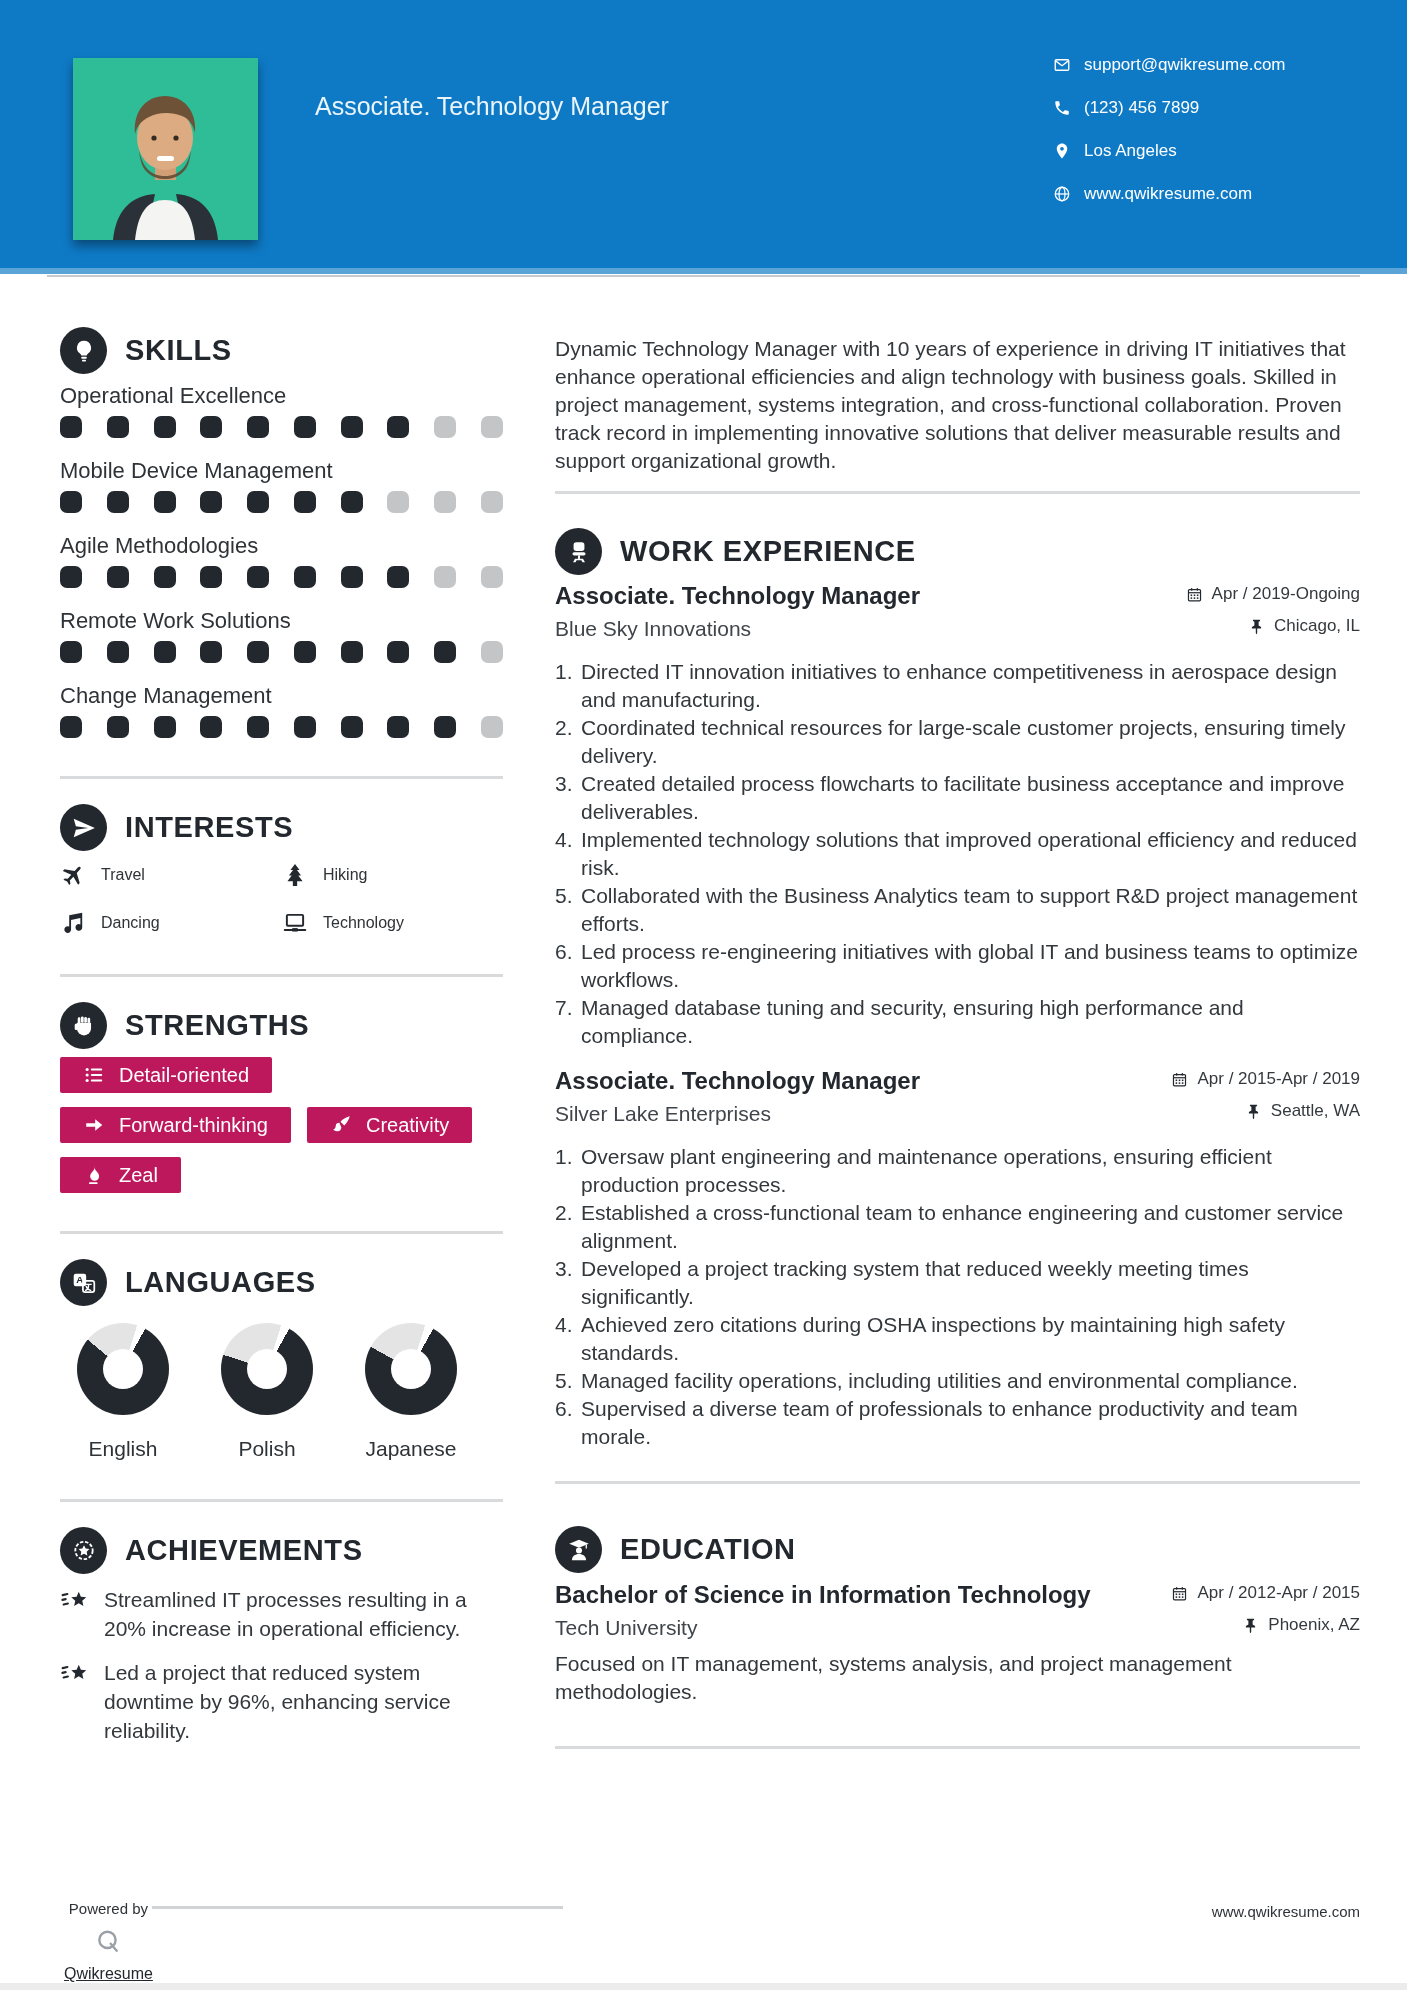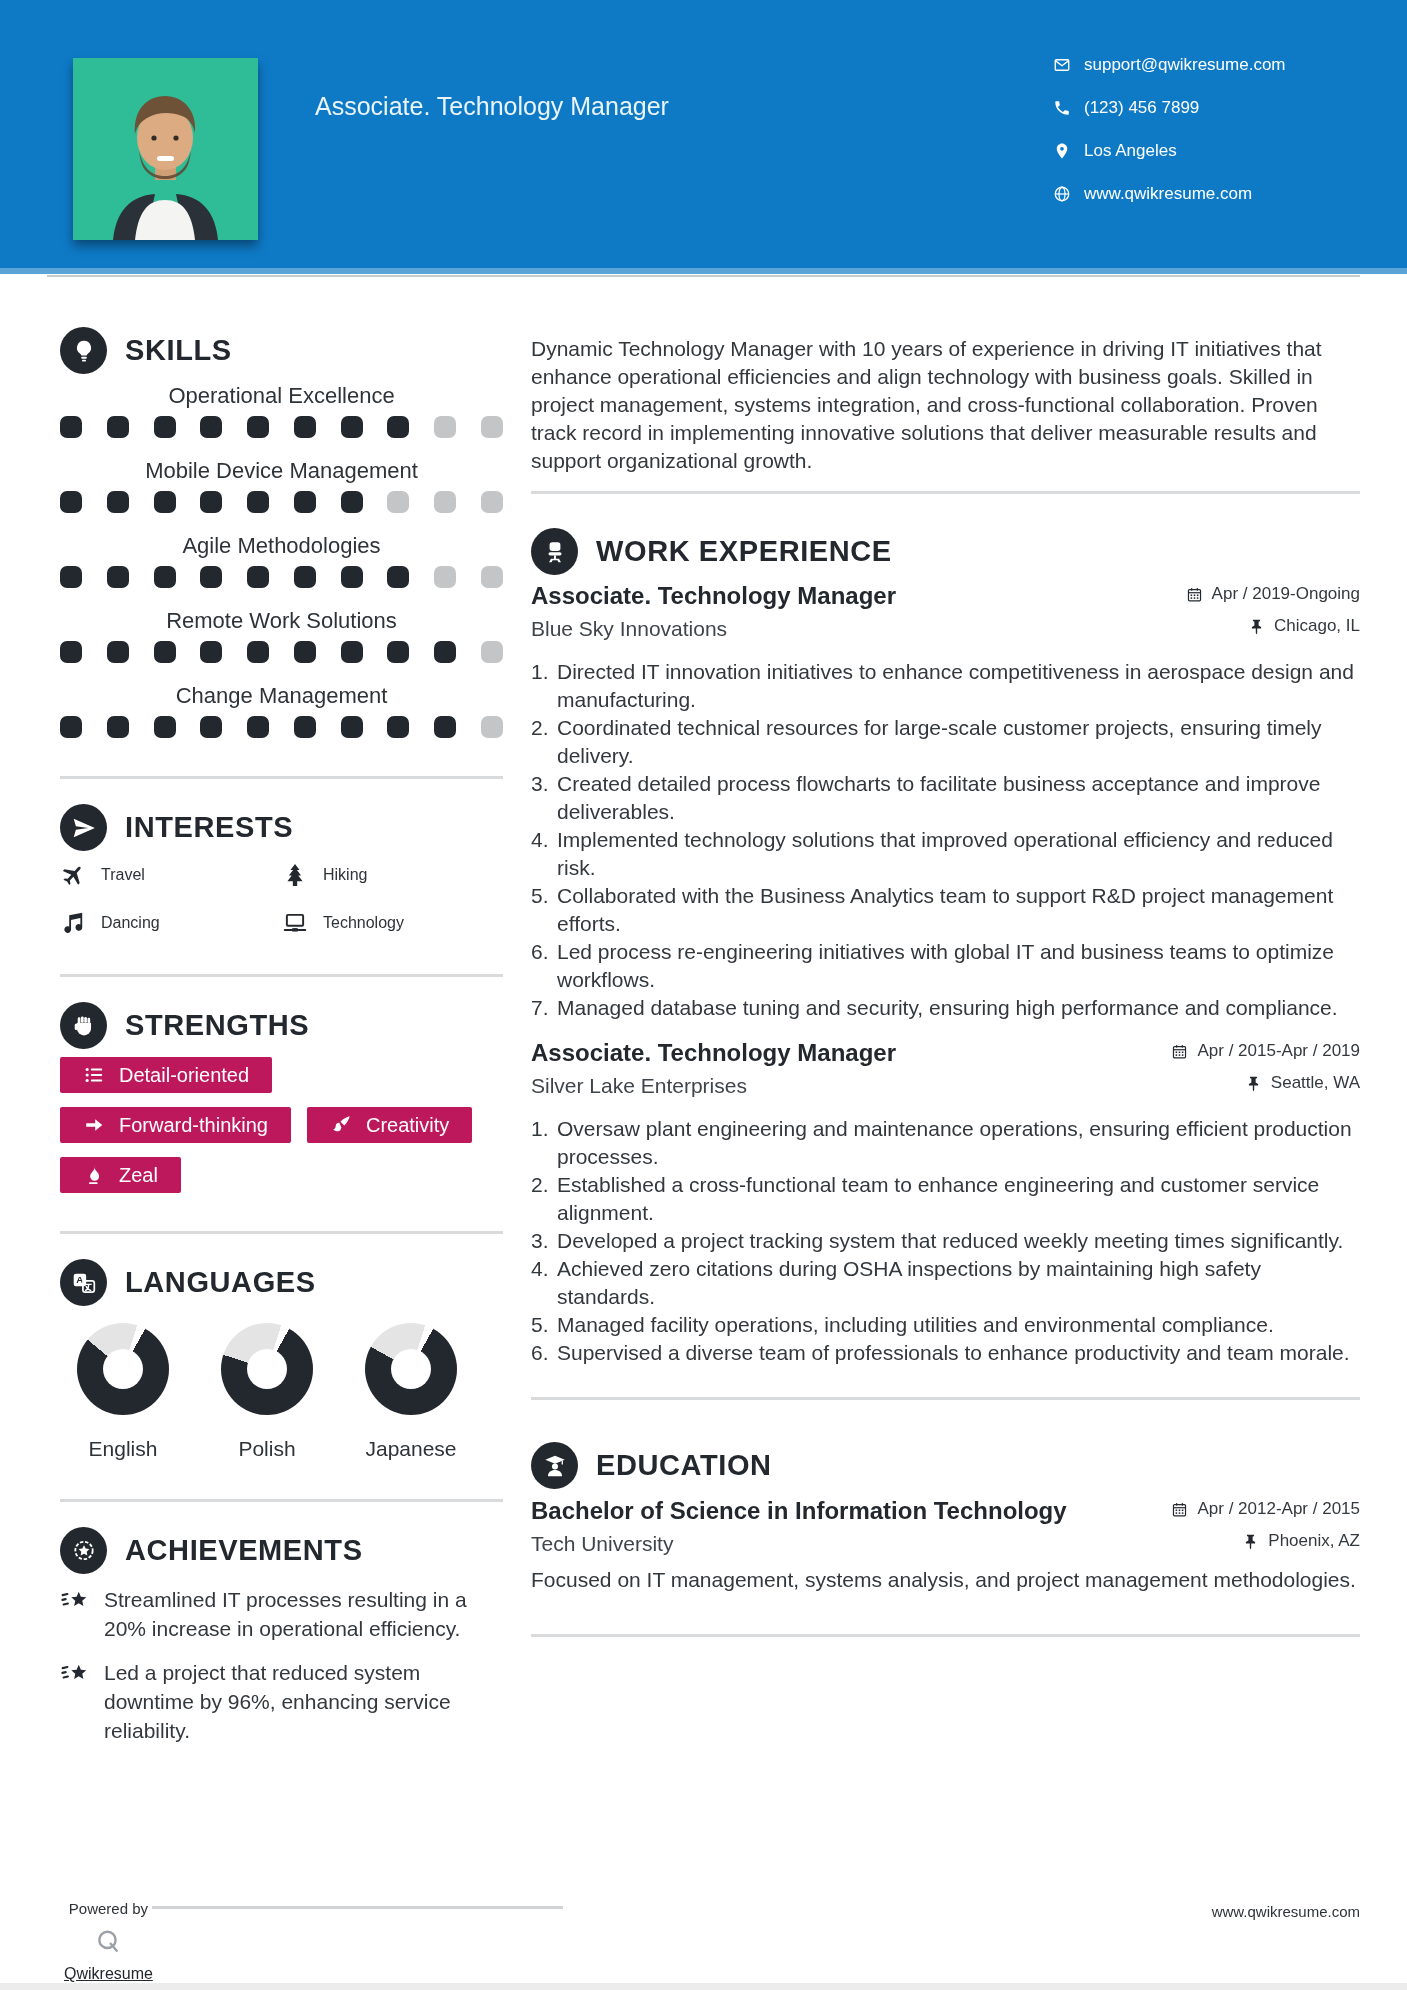--- a/index.html
+++ b/index.html
@@ -10,35 +10,35 @@
   .photo{position:absolute;left:73px;top:58px;width:185px;height:182px;overflow:hidden;box-shadow:0 6px 10px rgba(0,0,0,.4);}
   .photo svg{display:block;}
   .idblock{position:absolute;left:315px;top:80px;color:#fff;}
   .name{font-size:47px;font-weight:700;letter-spacing:1.5px;line-height:52px;}
   .jobtitle{font-size:25px;font-weight:400;margin-top:12px;color:#eaf4fb;}
   .contact{position:absolute;left:1053px;top:55px;display:flex;flex-direction:column;gap:23px;color:#fff;font-size:17px;}
   .contact .row{display:flex;align-items:center;gap:13px;}
   .ci{width:18px;height:18px;display:inline-flex;flex:none;}
   .ci svg{width:100%;height:100%;}
   .header-shadow{height:2px;background:#c9cacc;margin:1px 47px 0;}
-  .content{display:flex;padding:0 47px 0 60px;gap:28px;box-sizing:border-box;}
+  .content{display:flex;padding:0 47px 0 60px;gap:52px;box-sizing:border-box;}
   .sidebar{width:443px;flex:none;padding-top:50px;}
   .main{flex:1;padding-top:49px;min-width:0;}
   .sect-head{display:flex;align-items:center;gap:18px;}
   .icircle{width:47px;height:47px;border-radius:50%;background:#23282e;color:#fff;display:flex;align-items:center;justify-content:center;flex:none;}
   .icircle svg{width:26px;height:26px;}
   h2{margin:0;font-size:29px;font-weight:700;letter-spacing:.6px;color:#23282e;}
   .divider{height:3px;background:#d9dadb;border:none;margin:38px 0 25px;}
   .divider.r1{margin:16px 0 34px;}
   .divider.r2{margin:30px 0 42px;}
   .divider.r3{margin:40px 0 0;}
   
   .skills-list{margin-top:9px;}
   .skill{margin-bottom:20px;}
-  .skill-label{font-size:22px;line-height:26px;color:#2e3338;margin-bottom:7px;text-align:center;}
+  .skill-label{font-size:22px;line-height:26px;color:#2e3338;margin-bottom:7px;}
   .dots{display:flex;justify-content:space-between;width:443px;}
   .dot{width:22px;height:22px;border-radius:7px;background:#c3c5c6;}
   .dot.filled{background:#23282e;}
   
   .interests-grid{margin-top:11px;display:grid;grid-template-columns:222px auto;row-gap:22px;}
   .int-item{display:flex;align-items:center;gap:15px;font-size:16px;color:#2e3338;}
   .int-ic{width:26px;height:26px;display:inline-flex;color:#23282e;flex:none;}
   .int-ic svg{width:100%;height:100%;}
   
   .chips{margin-top:8px;display:flex;flex-wrap:wrap;gap:14px 16px;}

